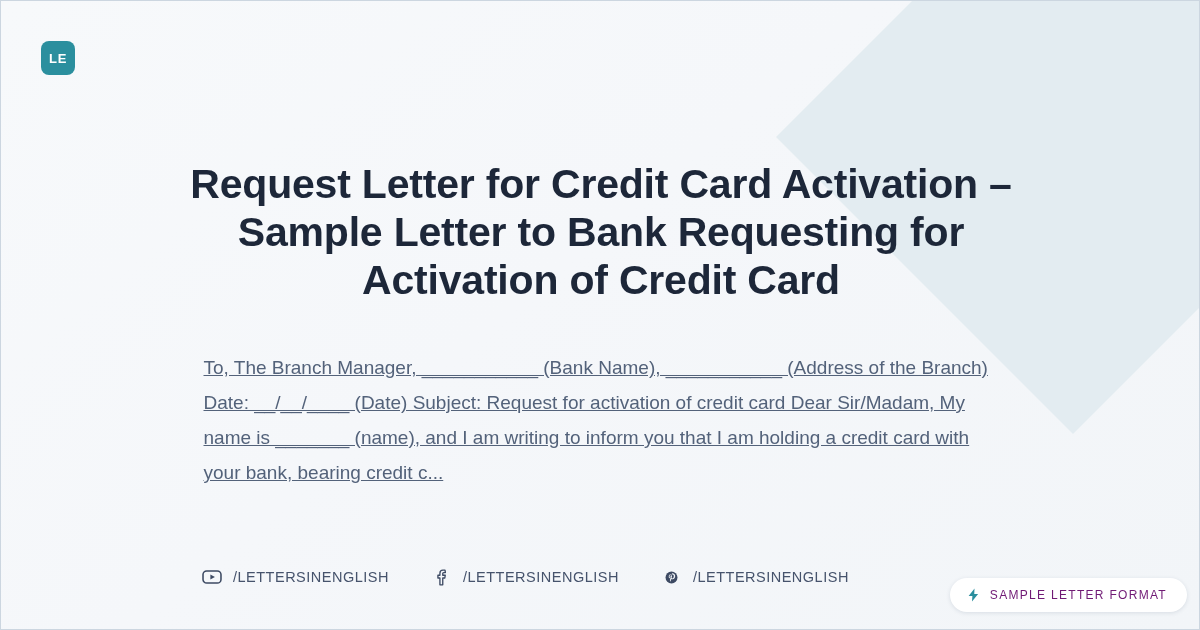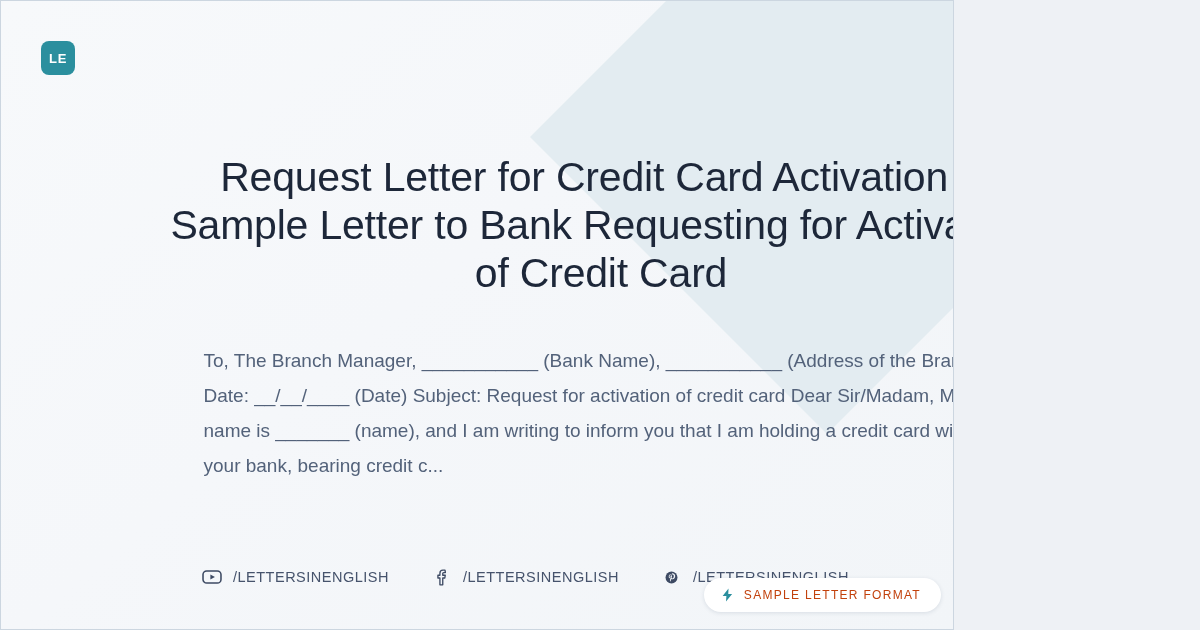--- a/index.html
+++ b/index.html
@@ -9,21 +9,21 @@
   body {
     width: 1200px;
     height: 630px;
     overflow: hidden;
     font-family: "Liberation Sans", sans-serif;
     background: #eef1f5;
   }
 
   .canvas {
     position: relative;
-    width: 954px;
+    width: 1200px;
     height: 630px;
     box-sizing: border-box;
     background: linear-gradient(140deg, #f7f9fb 0%, #f5f7fa 45%, #f2f5f8 100%);
     border: 1px solid #ccd6e0;
     overflow: hidden;
   }
 
   
   .diamond {
     position: absolute;
@@ -71,39 +71,40 @@
   
   .content {
     position: absolute;
     top: 148px;
     left: 100px;
     width: 1000px;
     z-index: 3;
   }
 
   .headline {
-    margin: 4px;
+    margin: 11px;
     text-align: center;
     font-size: 41px;
     line-height: 48px;
-    font-weight: 400;
+    font-weight: 700;
     color: #1d2739;
     letter-spacing: -0.2px;
     padding: 0 48px;
     box-sizing: border-box;
   }
 
   .excerpt {
     margin: 46px auto 0 auto;
     width: 795px;
     text-align: left;
     font-size: 19px;
     line-height: 35px;
     color: #53627a;
     font-weight: 400;
+    text-decoration: underline;
   }
 
   
   .social-row {
     position: absolute;
     left: 200px;
     bottom: 41px;
     display: flex;
     align-items: center;
     gap: 42px;
@@ -150,21 +151,21 @@
     align-items: center;
     justify-content: center;
     color: #2b8f9e;
     width: 15px;
     height: 16px;
   }
   .badge-icon svg { display: block; }
   .badge-label {
     font-size: 12px;
     letter-spacing: 1.3px;
-    color: #c2410c;
+    color: #701a75;
     white-space: nowrap;
   }
 </style>
 </head>
 <body>
 
 <div class="canvas">
 
   <div class="diamond"></div>
 

